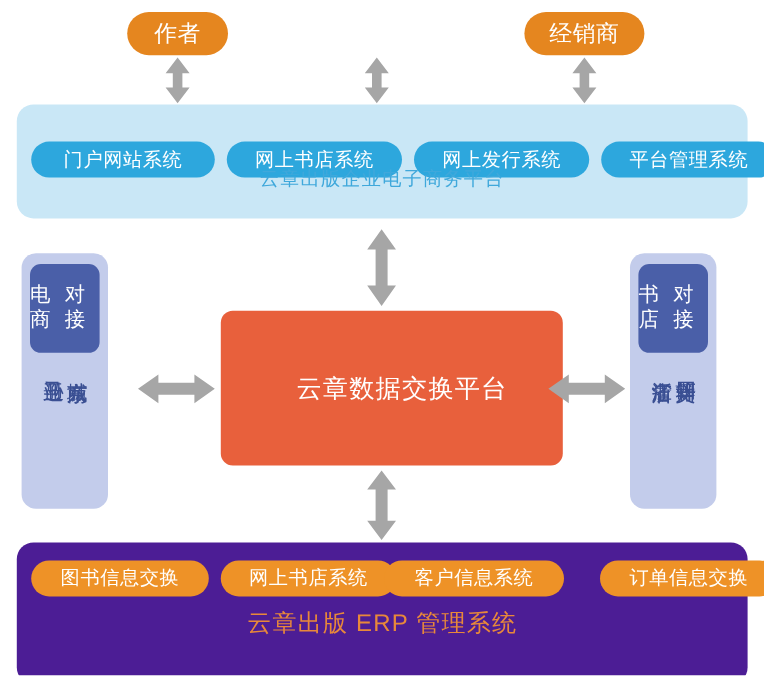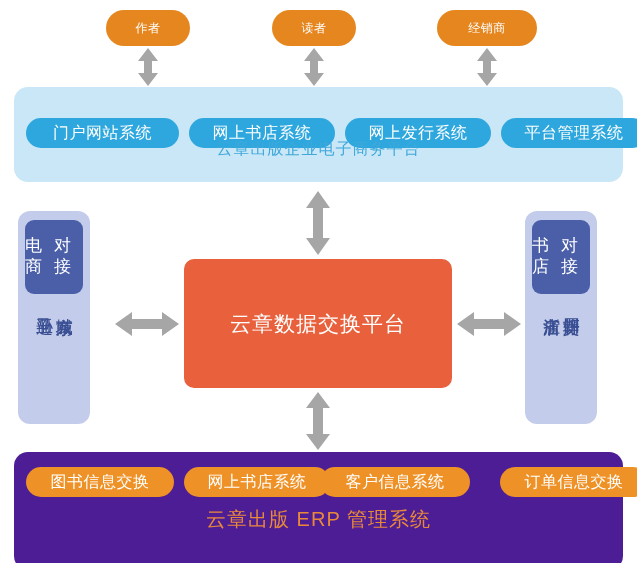--- a/index.html
+++ b/index.html
@@ -28,21 +28,21 @@
     color: #ffffff;
     white-space: nowrap;
     letter-spacing: 0.5px;
   }
 
   
   .actor-pill {
     top: 10px;
     height: 36px;
     background: #E5861F;
-    font-size: 12px;
+    font-size: 19px;
   }
   #actor-0 { left: 106px; width: 84px; }
   #actor-1 { left: 272px; width: 84px; }
   #actor-2 { left: 437px; width: 100px; }
 
   
   #ecommerce-platform {
     position: absolute;
     left: 14px;
     top: 87px;
@@ -114,20 +114,21 @@
     width: 268px;
     height: 129px;
     background: #E8603C;
     border-radius: 10px;
     display: flex;
     align-items: center;
     justify-content: center;
     color: #ffffff;
     font-size: 21px;
     letter-spacing: 1px;
+    padding-left: 17px;
   }
 
   
   .side-panel {
     position: absolute;
     top: 211px;
     width: 72px;
     height: 213px;
     background: #C3CCEB;
     border-radius: 12px;
@@ -176,23 +177,20 @@
   .arrow { position: absolute; }
 </style>
 </head>
 <body>
 
 <div id="canvas">
 
   <div class="pill actor-pill" id="actor-0">
     <span>作者</span>
   </div>
-  <div class="pill actor-pill" id="actor-1">
-    <span>读者</span>
-  </div>
   <div class="pill actor-pill" id="actor-2">
     <span>经销商</span>
   </div>
 
   <svg class="arrow" style="left:135px; top:47px;" width="26" height="40" viewBox="0 0 26 40">
     <path d="M13 1 L23 14 L17 14 L17 26 L23 26 L13 39 L3 26 L9 26 L9 14 L3 14 Z" fill="#A6A6A6"></path>
   </svg>
   <svg class="arrow" style="left:301px; top:47px;" width="26" height="40" viewBox="0 0 26 40">
     <path d="M13 1 L23 14 L17 14 L17 26 L23 26 L13 39 L3 26 L9 26 L9 14 L3 14 Z" fill="#A6A6A6"></path>
   </svg>

